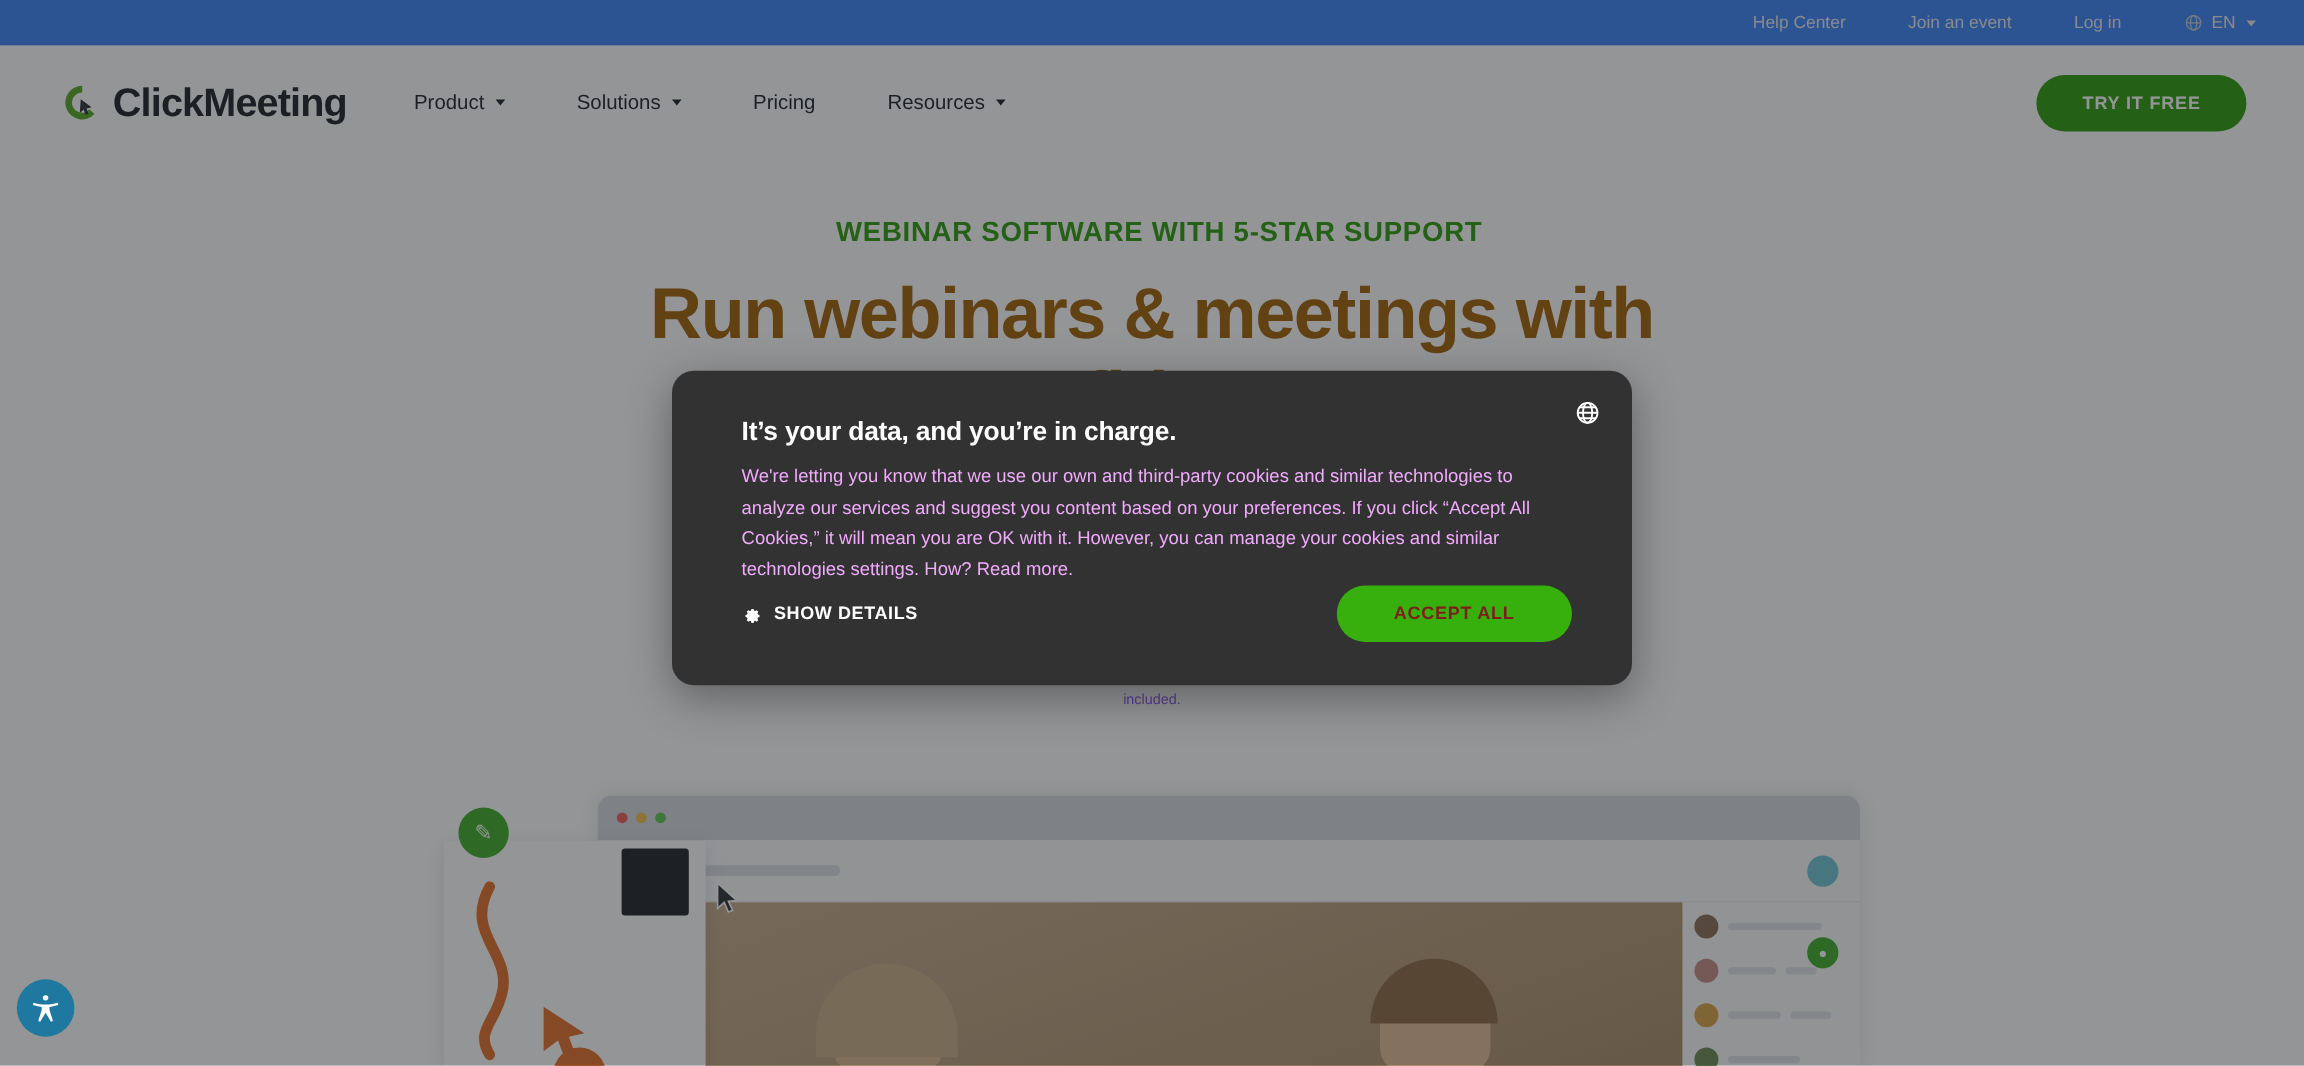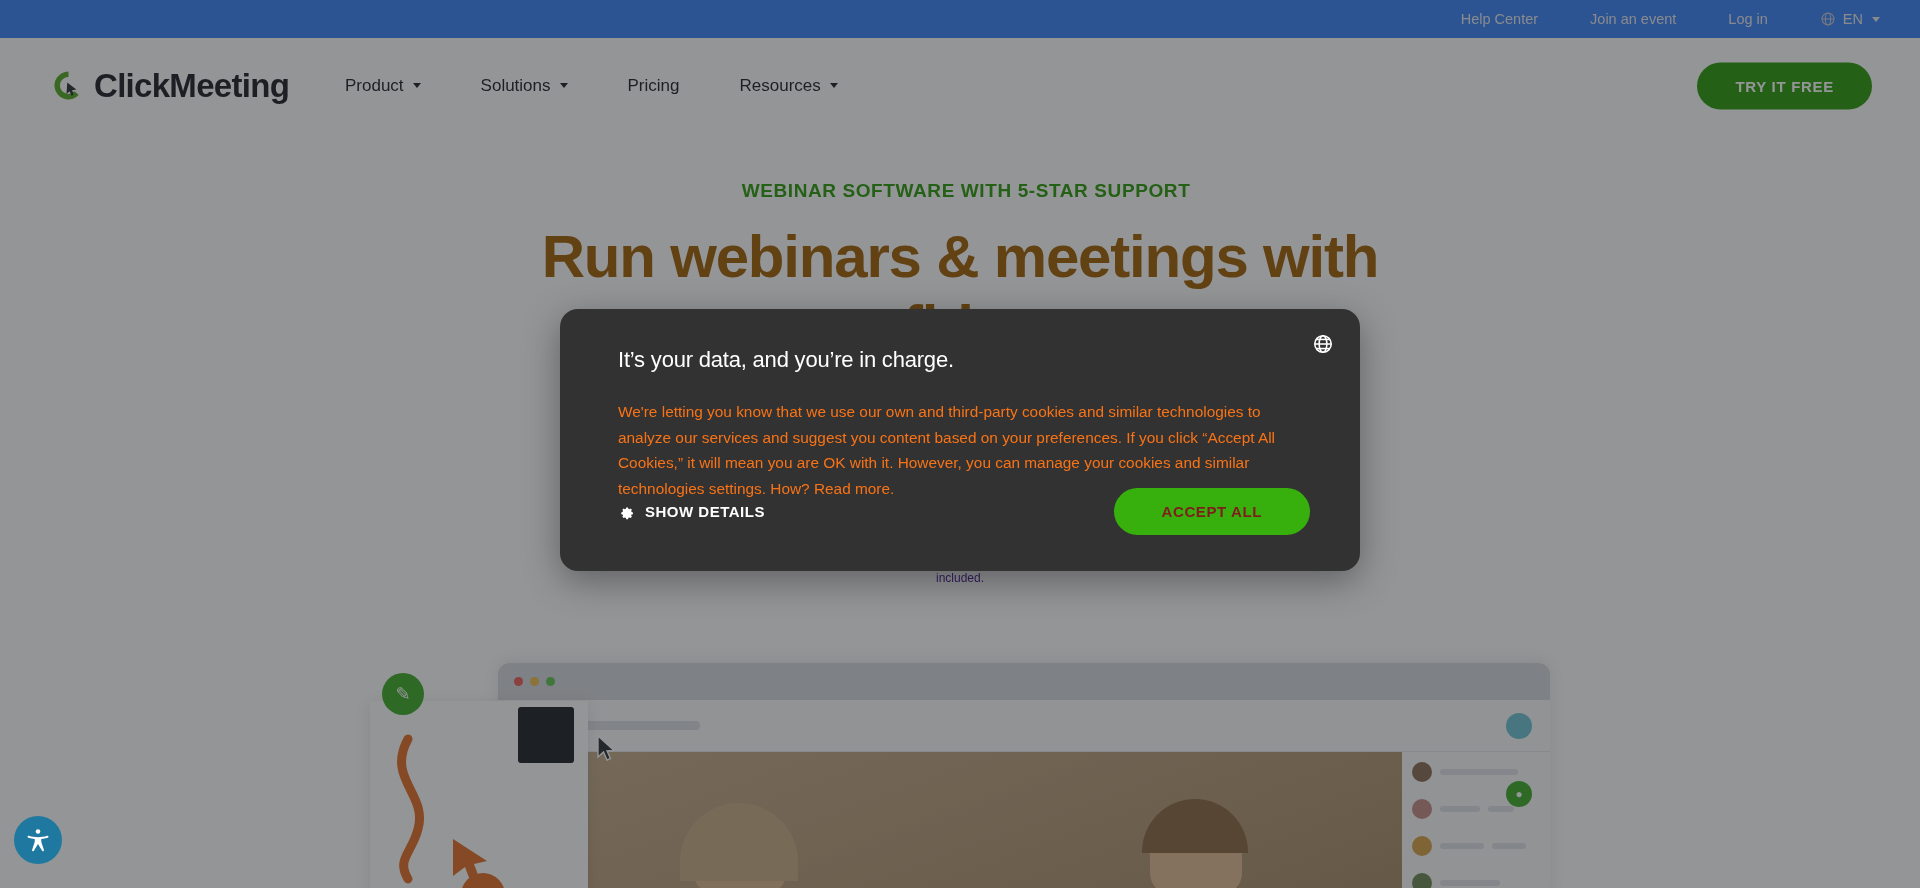--- a/index.html
+++ b/index.html
@@ -90,36 +90,36 @@
   }
 
   
   .hero {
     position: absolute; top: 133px; left: 0;
     width: 1920px;
     text-align: center;
   }
   .eyebrow {
     margin-top: 47px;
-    font-size: 19px; font-weight: bold;
+    font-size: 23px; font-weight: bold;
     letter-spacing: 0.6px;
     color: #2d9c0b;
     text-transform: uppercase;
     padding-left: 12px;
   }
   .hero-title {
     margin-top: 20px;
     font-size: 60px; font-weight: bold;
     line-height: 1.16;
     color: #a16207;
     letter-spacing: -1.2px;
   }
   .hero-note {
     margin-top: 18px;
-    font-size: 12px; color: #4c1d95;
+    font-size: 12px; color: #8b5cf6;
   }
 
   
   .mock-wrap {
     position: absolute; top: 655px; left: 50%;
     transform: translateX(-50%);
     width: 1180px; height: 240px;
   }
   .mock-window {
     position: absolute; top: 8px; left: 128px;
@@ -236,26 +236,26 @@
     box-shadow: 0 10px 36px rgba(0,0,0,.35);
     padding: 38px 58px 0 58px;
   }
   .cookie-globe {
     position: absolute; top: 24px; right: 26px;
     width: 22px; height: 22px;
     cursor: pointer;
   }
   .cookie-title {
     color: #ffffff;
-    font-size: 22px; font-weight: normal;
+    font-size: 22px; font-weight: bold;
     letter-spacing: -0.2px;
   }
   .cookie-body {
-    margin-top: 26px;
-    color: #f97316;
+    margin-top: 12px;
+    color: #f0abfc;
     font-size: 15.4px;
     line-height: 25.6px;
     max-width: 690px;
   }
   .cookie-actions {
     position: absolute; left: 58px; right: 50px; bottom: 36px;
     display: flex; align-items: center; justify-content: space-between;
   }
   .show-details {
     display: flex; align-items: center; gap: 10px;

